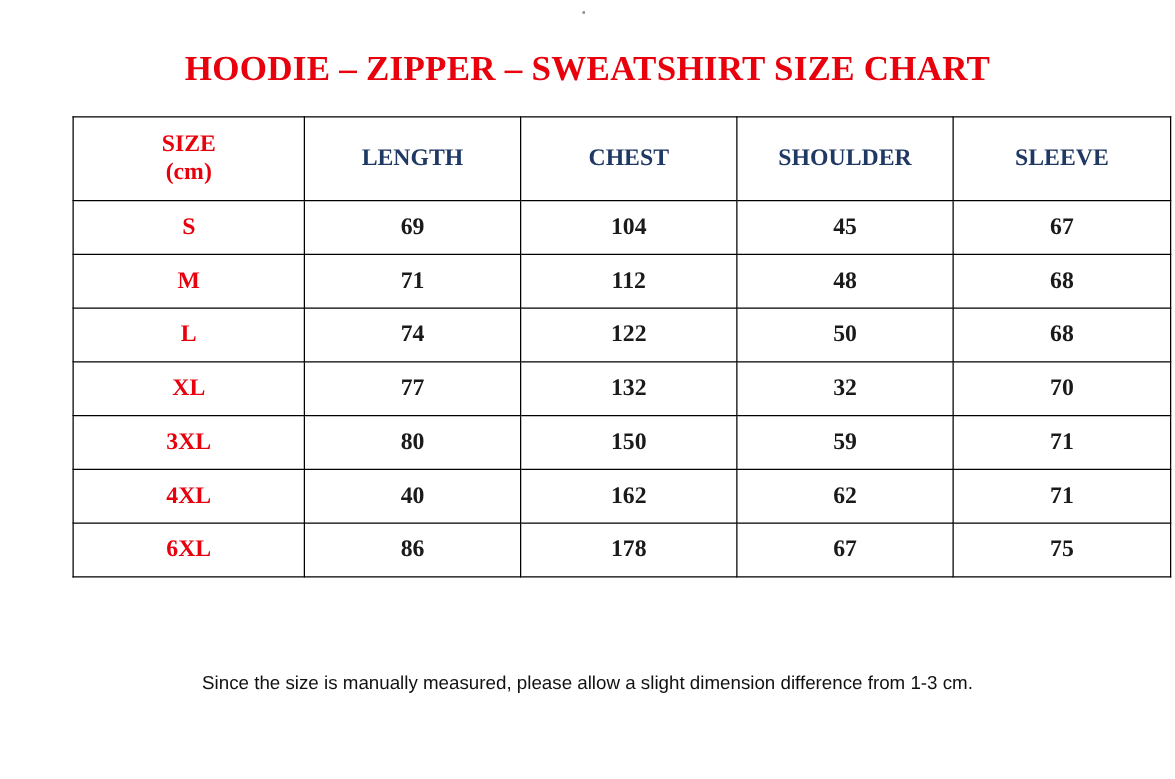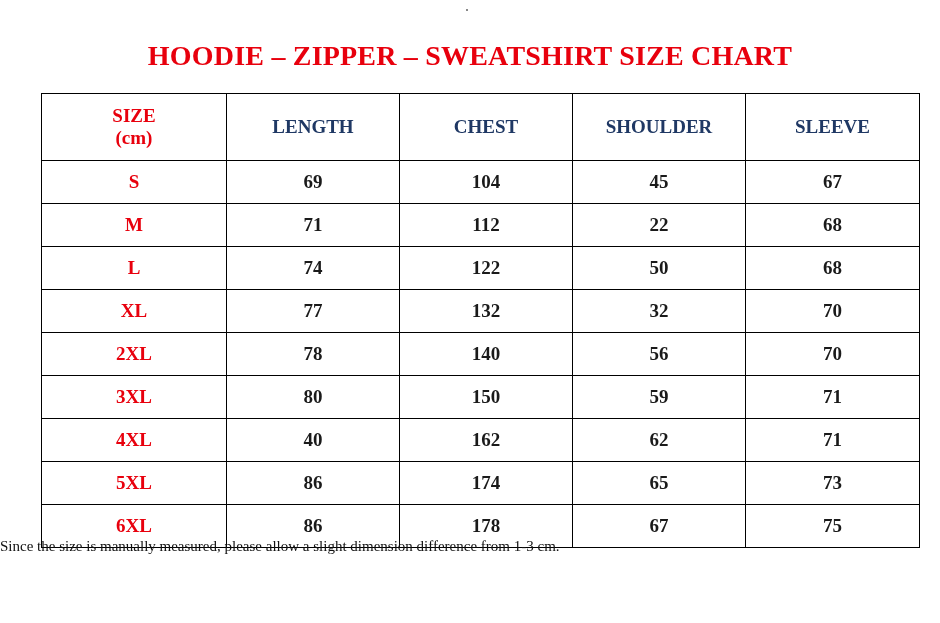--- a/index.html
+++ b/index.html
@@ -27,21 +27,21 @@
     text-align: center;
     color: #e8000d;
     font-size: 28px;
     font-weight: bold;
     font-family: "Liberation Serif", serif;
     letter-spacing: 0.2px;
   }
   .table-wrap {
     position: absolute;
     top: 93px;
-    left: 23px;
+    left: 40px;
     width: 878px;
     padding-left: 18px;
   }
   table.size-chart {
     border-collapse: collapse;
     width: 878px;
     table-layout: fixed;
   }
   table.size-chart td,
   table.size-chart th {
@@ -73,23 +73,24 @@
   col.c0 { width: 185px; }
   col.c1 { width: 173px; }
   col.c2 { width: 173px; }
   col.c3 { width: 173px; }
   col.c4 { width: 174px; }
   .footnote {
     position: absolute;
     top: 538px;
     left: 0;
     width: 940px;
+    text-align: center;
     color: #111111;
     font-size: 15px;
-    font-family: Liberation Serif, serif;
+    font-family: Liberation Sans, sans-serif;
   }
   .top-dot {
     position: absolute;
     top: 9px;
     left: 466px;
     width: 2px;
     height: 2px;
     background: #888888;
   }
 </style>
@@ -128,64 +129,50 @@
           <td class="size-label">S</td>
           <td>69</td>
           <td>104</td>
           <td>45</td>
           <td>67</td>
         </tr>
         <tr>
           <td class="size-label">M</td>
           <td>71</td>
           <td>112</td>
-          <td>22</td>
+          <td>48</td>
           <td>68</td>
         </tr>
         <tr>
           <td class="size-label">L</td>
           <td>74</td>
           <td>122</td>
           <td>50</td>
           <td>68</td>
         </tr>
         <tr>
           <td class="size-label">XL</td>
           <td>77</td>
           <td>132</td>
           <td>32</td>
           <td>70</td>
         </tr>
         <tr>
-          <td class="size-label">2XL</td>
-          <td>78</td>
-          <td>140</td>
-          <td>56</td>
-          <td>70</td>
-        </tr>
-        <tr>
           <td class="size-label">3XL</td>
           <td>80</td>
           <td>150</td>
           <td>59</td>
           <td>71</td>
         </tr>
         <tr>
           <td class="size-label">4XL</td>
           <td>40</td>
           <td>162</td>
           <td>62</td>
           <td>71</td>
-        </tr>
-        <tr>
-          <td class="size-label">5XL</td>
-          <td>86</td>
-          <td>174</td>
-          <td>65</td>
-          <td>73</td>
         </tr>
         <tr>
           <td class="size-label">6XL</td>
           <td>86</td>
           <td>178</td>
           <td>67</td>
           <td>75</td>
         </tr>
       </tbody>
     </table>

